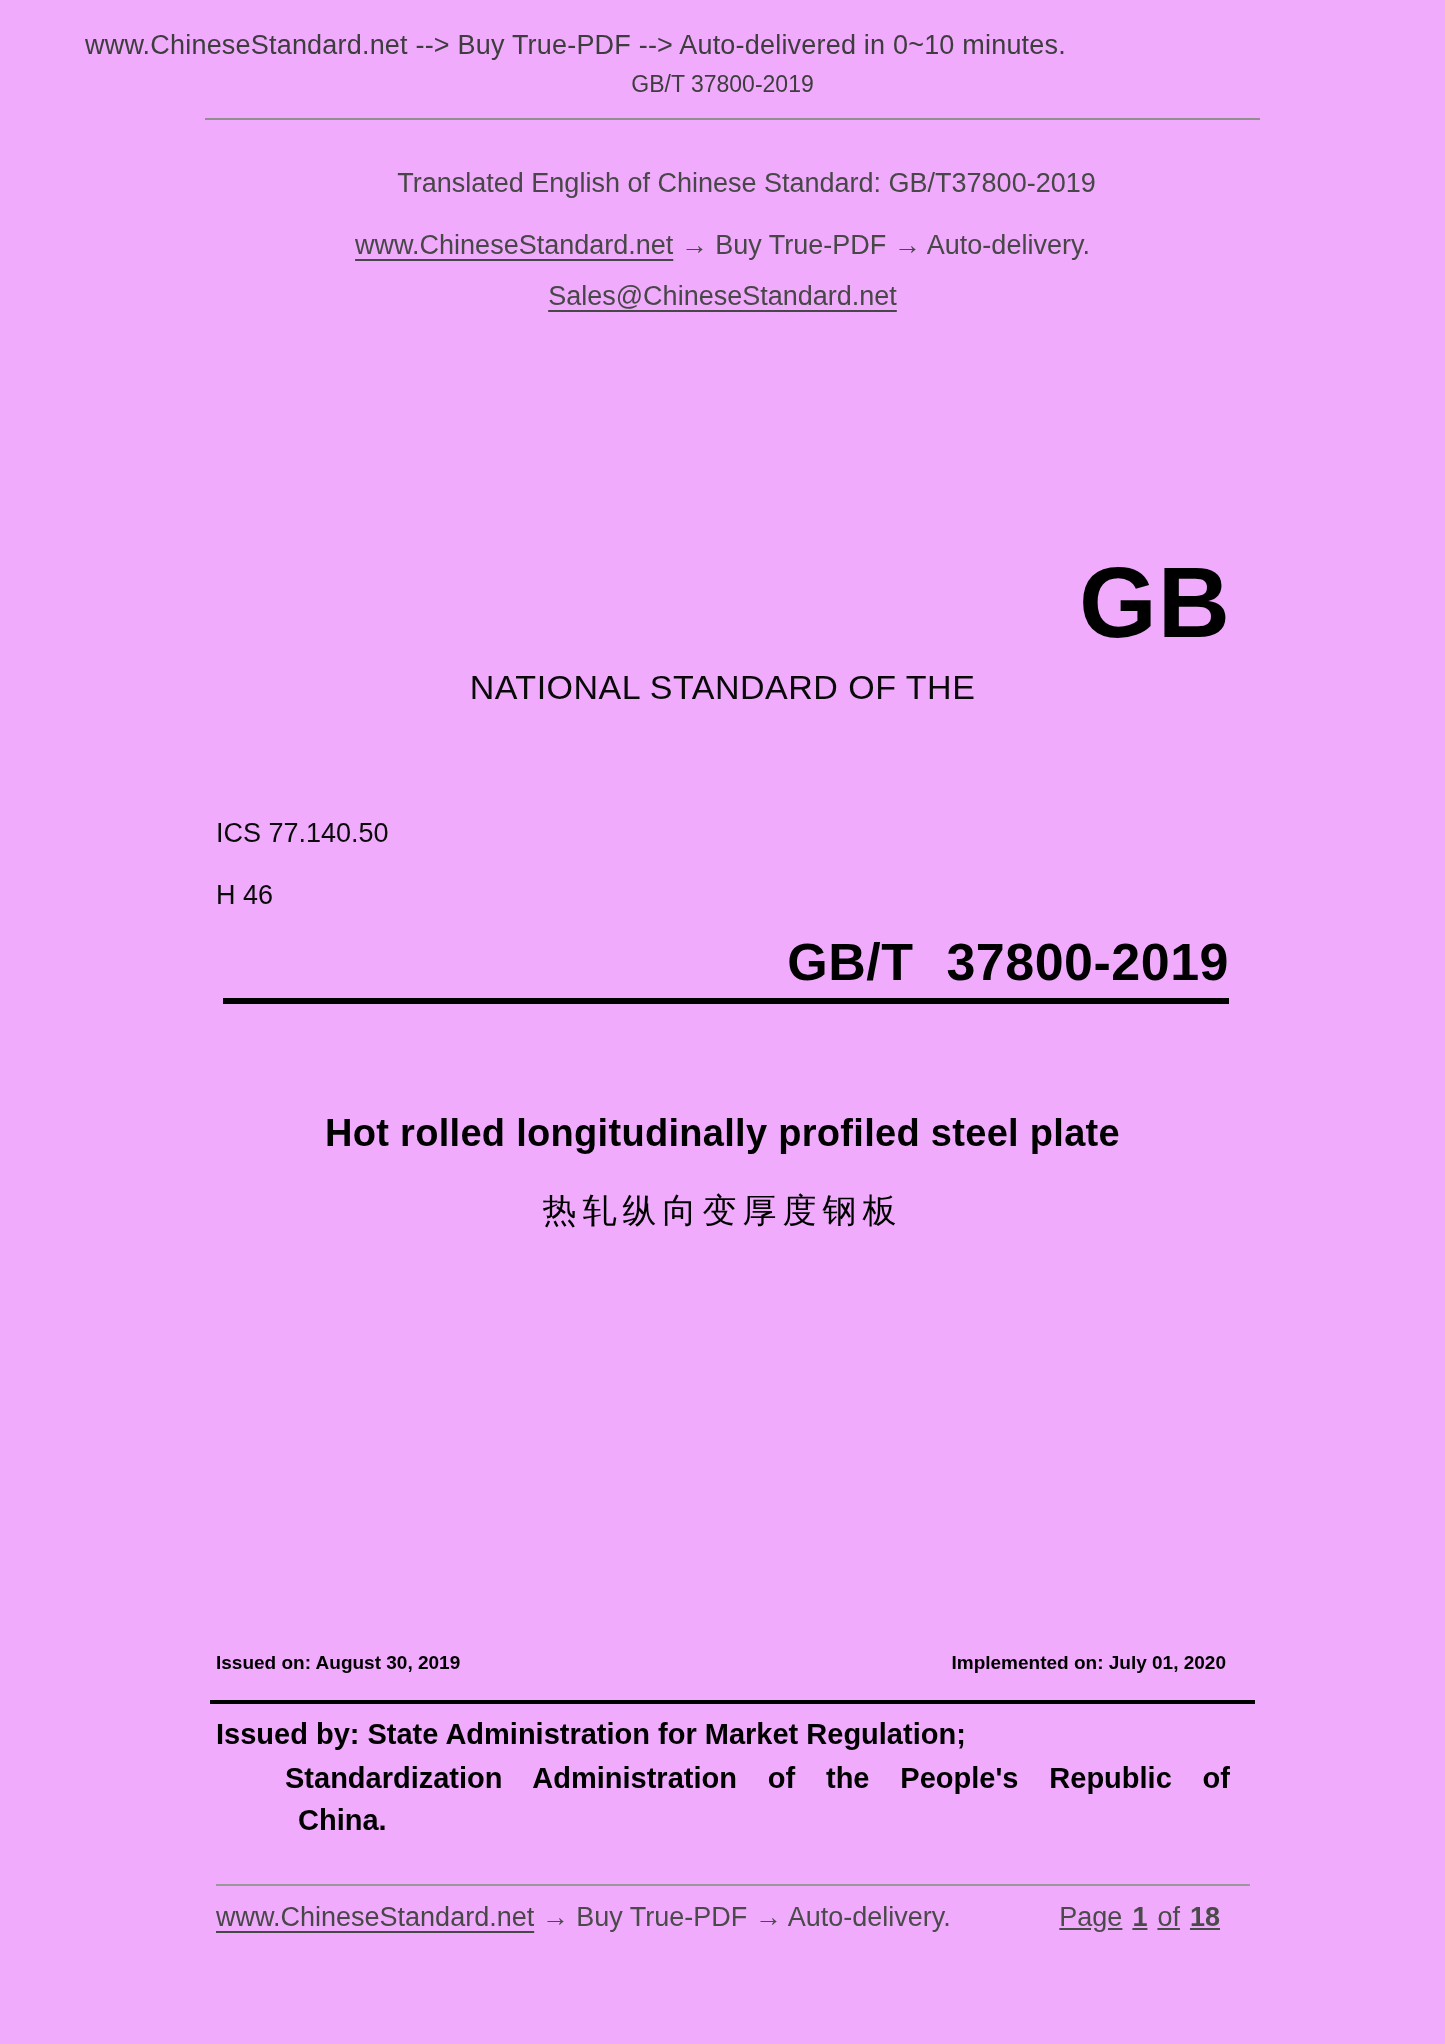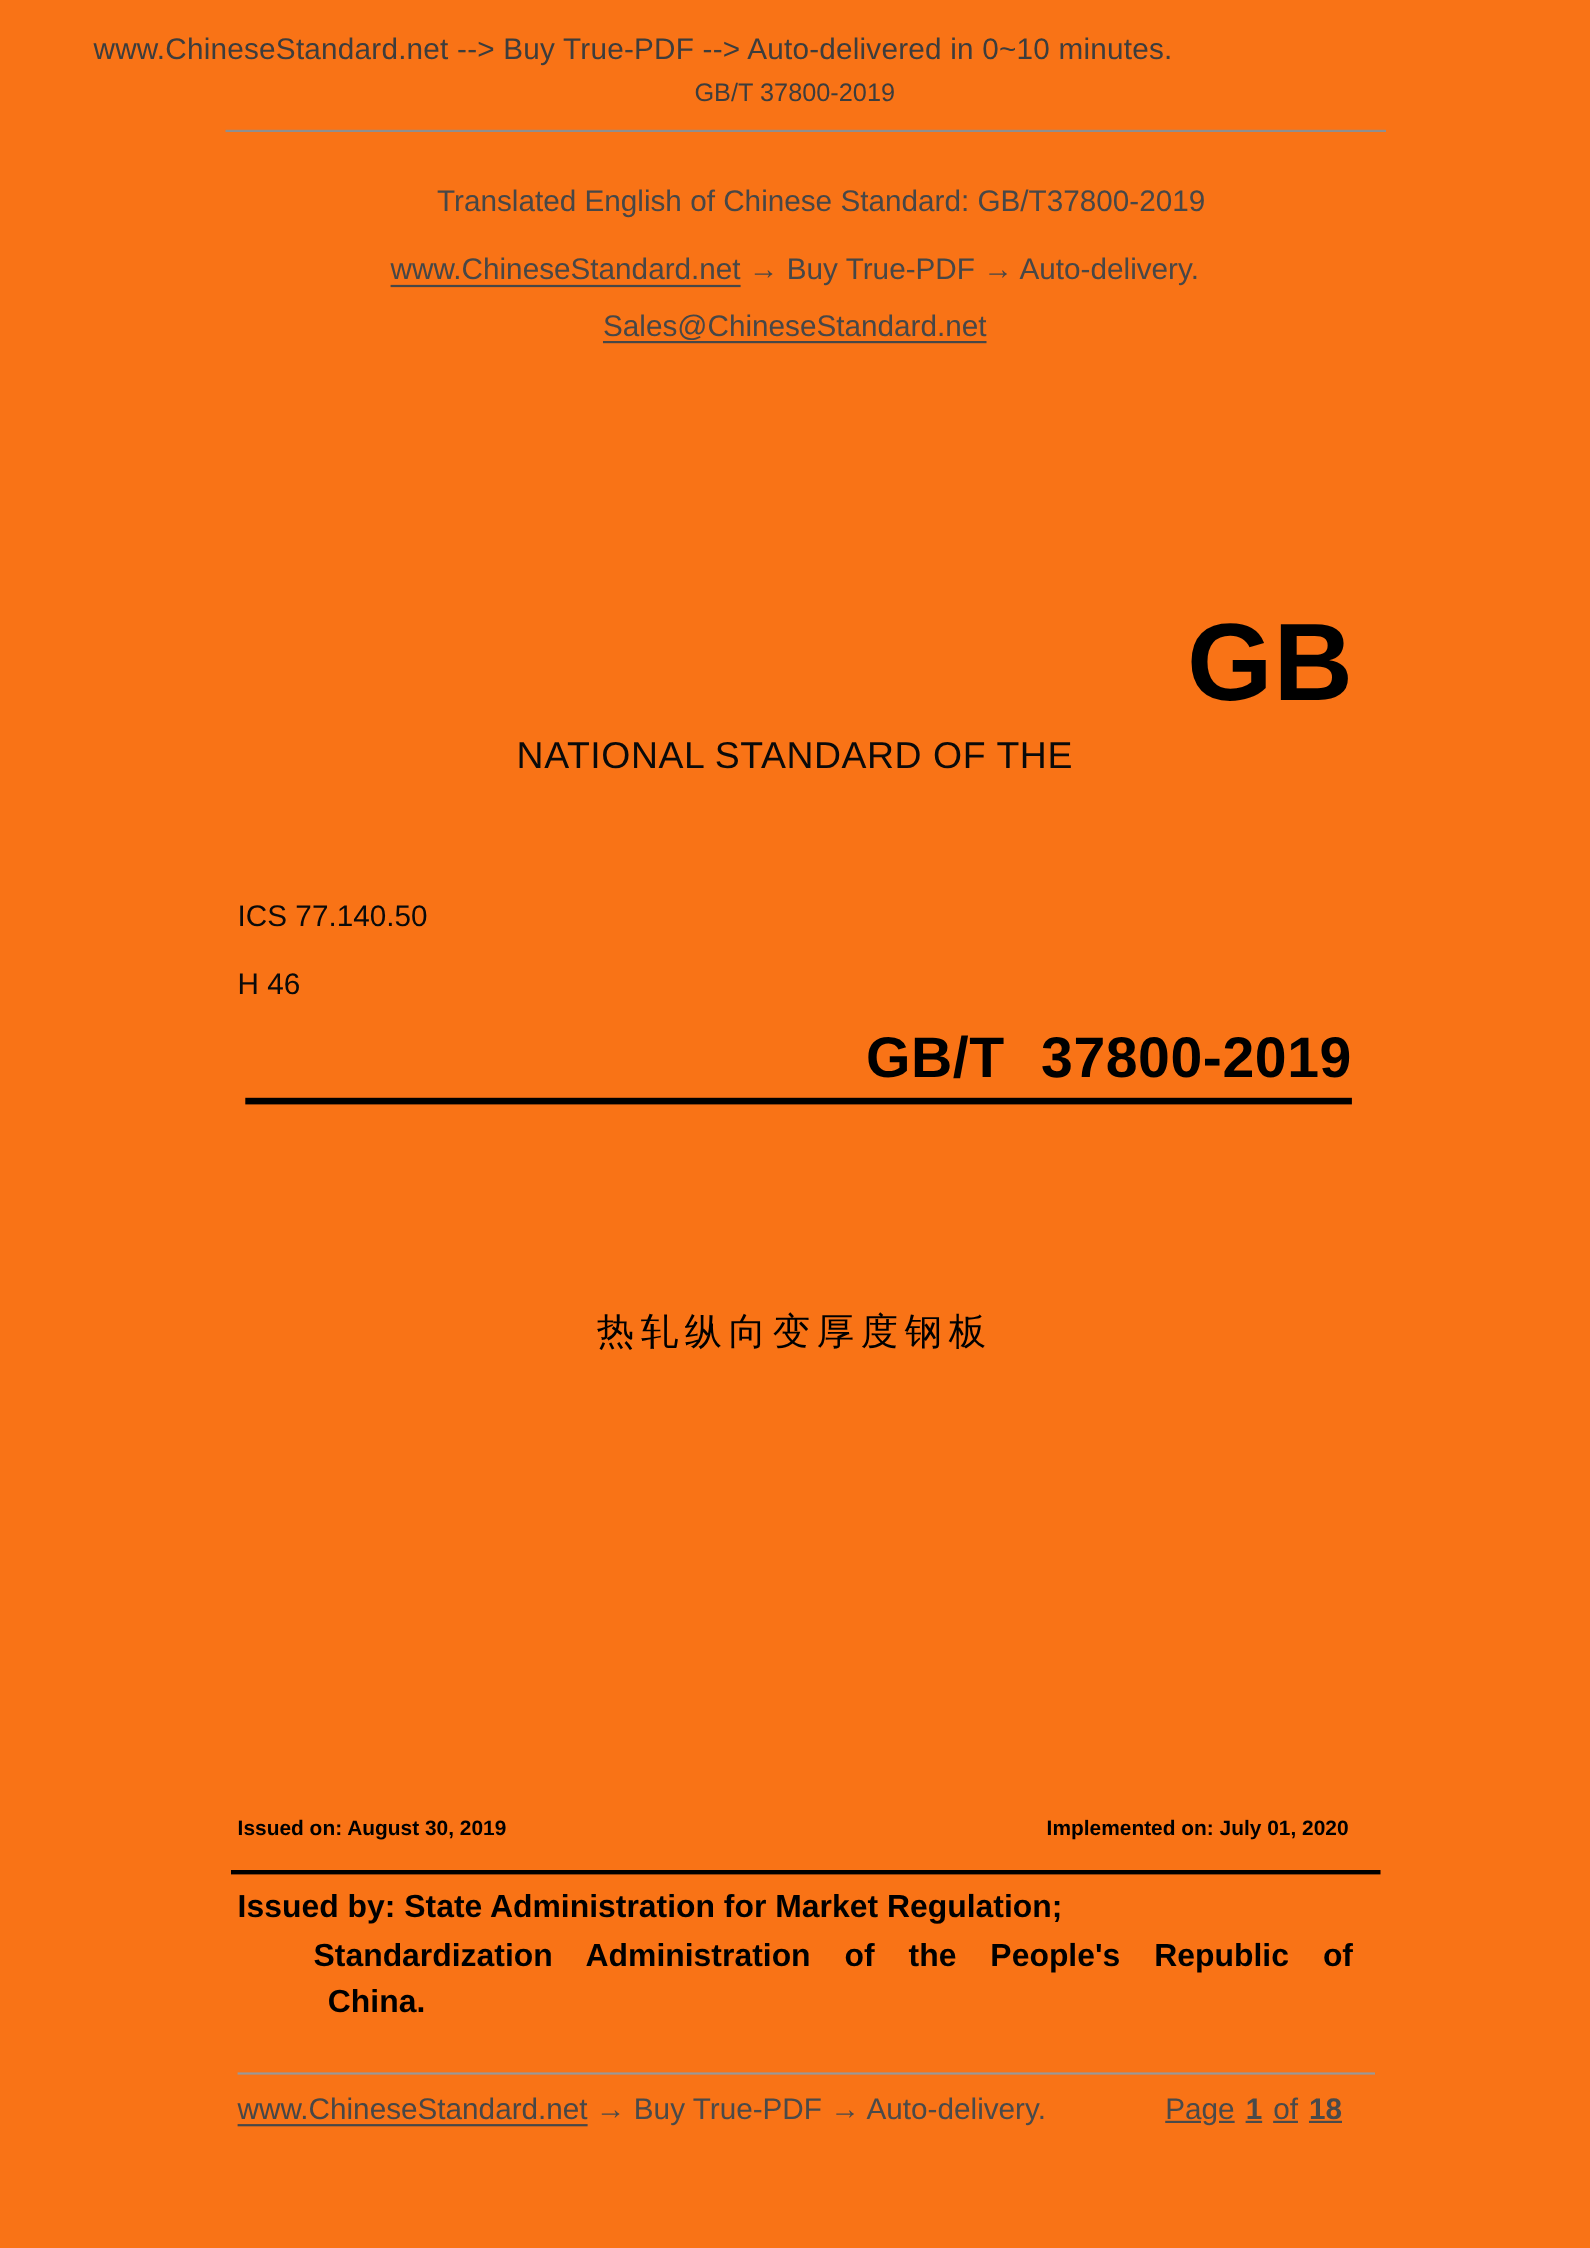--- a/index.html
+++ b/index.html
@@ -6,21 +6,21 @@
     margin: 0;
     padding: 0;
     background: #e8e8e8;
     font-family: "Liberation Sans", sans-serif;
   }
   .page {
     position: relative;
     width: 1445px;
     height: 2044px;
     margin: 0 auto;
-    background: #f97316;
+    background: #f0abfc;
     overflow: hidden;
     color: #000;
   }
   .abs { position: absolute; white-space: nowrap; }
   .center { left: 0; width: 100%; text-align: center; }
 
   .hdr-tagline {
     left: 85px; top: 30px;
     font-size: 27px; color: #3d3d3d; letter-spacing: 0.2px;
   }
@@ -106,20 +106,21 @@
   <div class="abs gb-logo">GB</div>
 
   <div class="abs center org-line org-line1">NATIONAL STANDARD OF THE</div>
 
   <div class="abs meta-code ics">ICS 77.140.50</div>
   <div class="abs meta-code hcls">H 46</div>
 
   <div class="abs std-code">GB/T 37800-2019</div>
   <div class="rule rule-thick"></div>
 
+  <div class="abs center title-en">Hot rolled longitudinally profiled steel plate</div>
   <div class="abs center title-zh">热轧纵向变厚度钢板</div>
 
   <div class="abs date-line date-issued">Issued on: August 30, 2019</div>
   <div class="abs date-line date-impl">Implemented on: July 01, 2020</div>
   <div class="rule rule-dates"></div>
 
   <div class="abs issuer-line issuer-main">Issued by: State Administration for Market Regulation;</div>
   <div class="abs issuer-line issuer-cont1">Standardization Administration of the People's Republic of</div>
   <div class="abs issuer-line issuer-cont2">China.</div>
 

